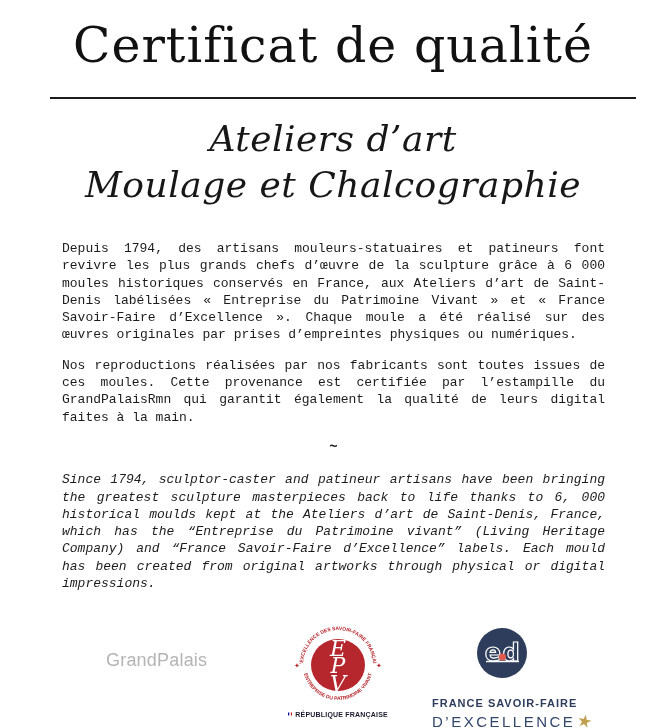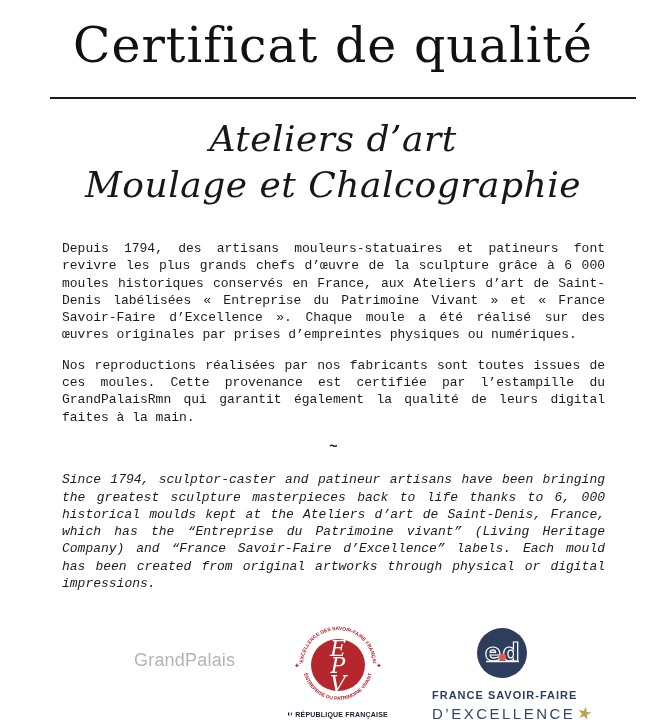--- a/index.html
+++ b/index.html
@@ -44,40 +44,40 @@
   .tilde{
     text-align:center !important;
     font-size:14px;font-weight:bold;
     margin:3px 0 15px 0 !important;
   }
   
   .gp-logo{
     position:absolute;left:106px;top:651px;
     line-height:1.05;white-space:nowrap;
   }
-  .gp1{font-size:18px;font-weight:500;color:#b4b4b4;letter-spacing:0.2px;margin-left:28px;}
+  .gp1{font-size:18px;font-weight:500;color:#b4b4b4;letter-spacing:0.2px;}
   .gp2{font-size:20px;font-weight:700;color:#0a0a0a;margin-left:20px;letter-spacing:-0.2px;}
   .epv-logo{
     position:absolute;left:288px;top:625px;width:100px;
     text-align:center;
   }
   .epv-caption{
     display:flex;align-items:center;justify-content:center;
     gap:3px;margin-top:1px;
   }
   .epv-caption-text{
     font-size:7px;font-weight:bold;color:#1a1a2e;letter-spacing:0.2px;
     white-space:nowrap;
   }
   .ed-logo{
     position:absolute;left:432px;top:627px;width:140px;
     text-align:center;
   }
   .ed-line1{
-    margin-top:6px;
+    margin-top:14px;
     font-size:11px;font-weight:bold;color:#2e3d5c;
     letter-spacing:1px;white-space:nowrap;
   }
   .ed-line2{
     margin-top:2px;
     font-size:15px;font-weight:normal;color:#33476b;
     letter-spacing:2.5px;white-space:nowrap;
   }
   .ed-star{
     display:inline-block;

